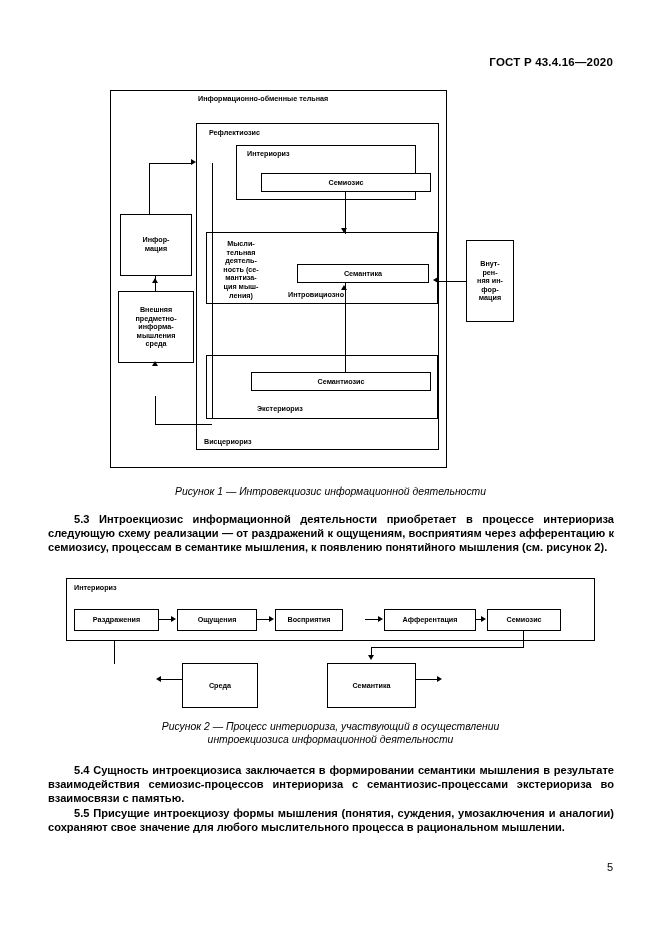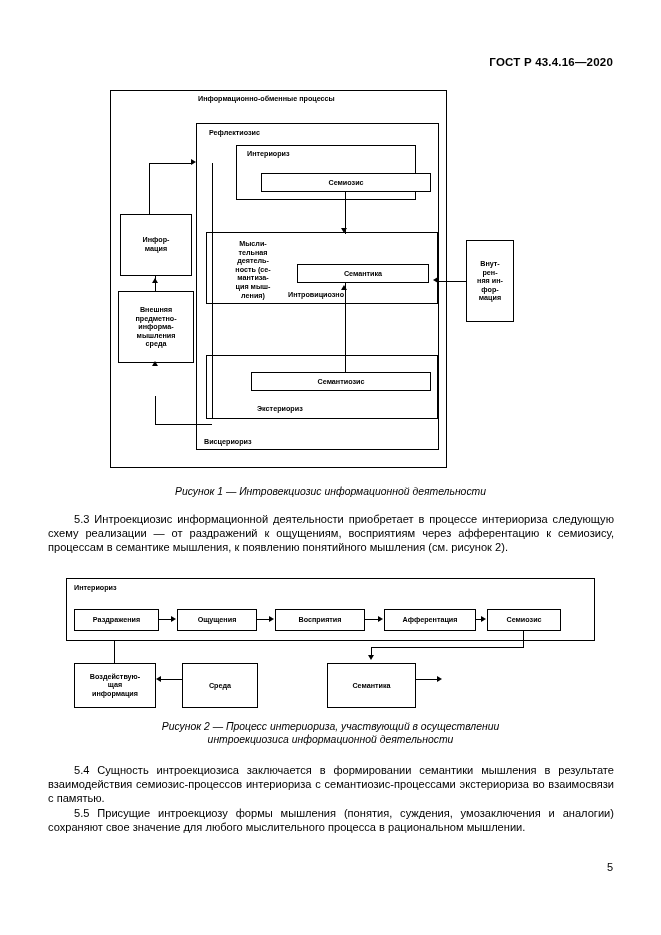--- a/index.html
+++ b/index.html
@@ -23,20 +23,21 @@
     position:absolute; bottom:62px; right:48px;
     font-size:11px;
   }
 
   
   .para {
     position:absolute; left:48px; width:566px;
     font-size:11.1px; line-height:14.1px;
     text-align:justify;
     text-indent:26px;
+    font-weight:bold;
   }
   .para.p53 { top:512px; }
   .para.p54 { top:763px; }
   .para.p55 { top:806px; }
 
   .caption {
     position:absolute; left:0; width:661px;
     text-align:center;
     font-size:10.4px; line-height:13px;font-style:italic;
   }
@@ -65,42 +66,41 @@
     text-align:center;
     font-size:7.2px; font-weight:bold;
     line-height:8.6px;
     padding:0 2px;
   }
   .freetext {
     position:absolute;
     font-size:7.2px; font-weight:bold;
     line-height:8.6px;
     text-align:center;
-    margin-left:12px;
   }
 
   
   .ln { position:absolute; background:#000; }
   .lnh { height:1.4px; }
   .lnv { width:1.4px; }
   .arw { position:absolute; width:0; height:0; }
   .arw-r { border-top:3.4px solid transparent; border-bottom:3.4px solid transparent; border-left:5.2px solid #000; }
   .arw-l { border-top:3.4px solid transparent; border-bottom:3.4px solid transparent; border-right:5.2px solid #000; }
   .arw-u { border-left:3.4px solid transparent; border-right:3.4px solid transparent; border-bottom:5.2px solid #000; }
   .arw-d { border-left:3.4px solid transparent; border-right:3.4px solid transparent; border-top:5.2px solid #000; }
 </style>
 </head>
 <body>
 
 <div class="page-header">ГОСТ Р 43.4.16—2020</div>
 
 <div class="fig" style="left:0; top:0; width:661px; height:480px;">
 
   <div class="bx" style="left:110px; top:90px; width:337px; height:378px;"></div>
-  <div class="lbl" style="left:198px; top:95px;">Информационно-обменные процессы</div>
+  <div class="lbl" style="left:198px; top:95px;">Информационно-обменные тельная</div>
 
   <div class="bx" style="left:196px; top:123px; width:243px; height:327px;"></div>
   <div class="lbl" style="left:209px; top:129px;">Рефлектиозис</div>
 
   <div class="bx thin" style="left:236px; top:145px; width:180px; height:55px;"></div>
   <div class="lbl" style="left:247px; top:150px;">Интериориз</div>
 
   <div class="bx thin" style="left:261px; top:173px; width:170px; height:19px;">
     <div class="bxtext">Семиозис</div>
   </div>
@@ -183,44 +183,39 @@
 
   <div class="bx" style="left:66px; top:578px; width:529px; height:63px;"></div>
   <div class="lbl" style="left:74px; top:584px;">Интериориз</div>
 
   <div class="bx" style="left:74px; top:609px; width:85px; height:22px;padding-left:23px;">
     <div class="bxtext">Раздражения</div>
   </div>
   <div class="bx" style="left:177px; top:609px; width:80px; height:22px;">
     <div class="bxtext">Ощущения</div>
   </div>
-  <div class="bx" style="left:275px; top:609px; width:90px; height:22px;">
+  <div class="bx" style="left:275px; top:609px; width:68px; height:22px;">
     <div class="bxtext">Восприятия</div>
   </div>
   <div class="bx" style="left:384px; top:609px; width:92px; height:22px;">
     <div class="bxtext">Афферентация</div>
   </div>
   <div class="bx" style="left:487px; top:609px; width:74px; height:22px;">
     <div class="bxtext">Семиозис</div>
   </div>
 
   <div class="ln lnh" style="left:159px; top:619px; width:13px;"></div>
   <div class="arw arw-r" style="left:171px; top:616px;"></div>
   <div class="ln lnh" style="left:257px; top:619px; width:13px;"></div>
   <div class="arw arw-r" style="left:269px; top:616px;"></div>
   <div class="ln lnh" style="left:365px; top:619px; width:14px;"></div>
   <div class="arw arw-r" style="left:378px; top:616px;"></div>
   <div class="ln lnh" style="left:476px; top:619px; width:6px;"></div>
   <div class="arw arw-r" style="left:481px; top:616px;"></div>
 
-  <div class="bx" style="left:74px; top:663px; width:82px; height:45px;">
-    <div class="bxtext" style="white-space:pre-line;">Воздействую-
-щая
-информация</div>
-  </div>
   <div class="bx" style="left:182px; top:663px; width:76px; height:45px;">
     <div class="bxtext">Среда</div>
   </div>
   <div class="bx" style="left:327px; top:663px; width:89px; height:45px;">
     <div class="bxtext">Семантика</div>
   </div>
 
   <div class="ln lnh" style="left:160px; top:679px; width:22px;"></div>
   <div class="arw arw-l" style="left:156px; top:676px;"></div>
 

